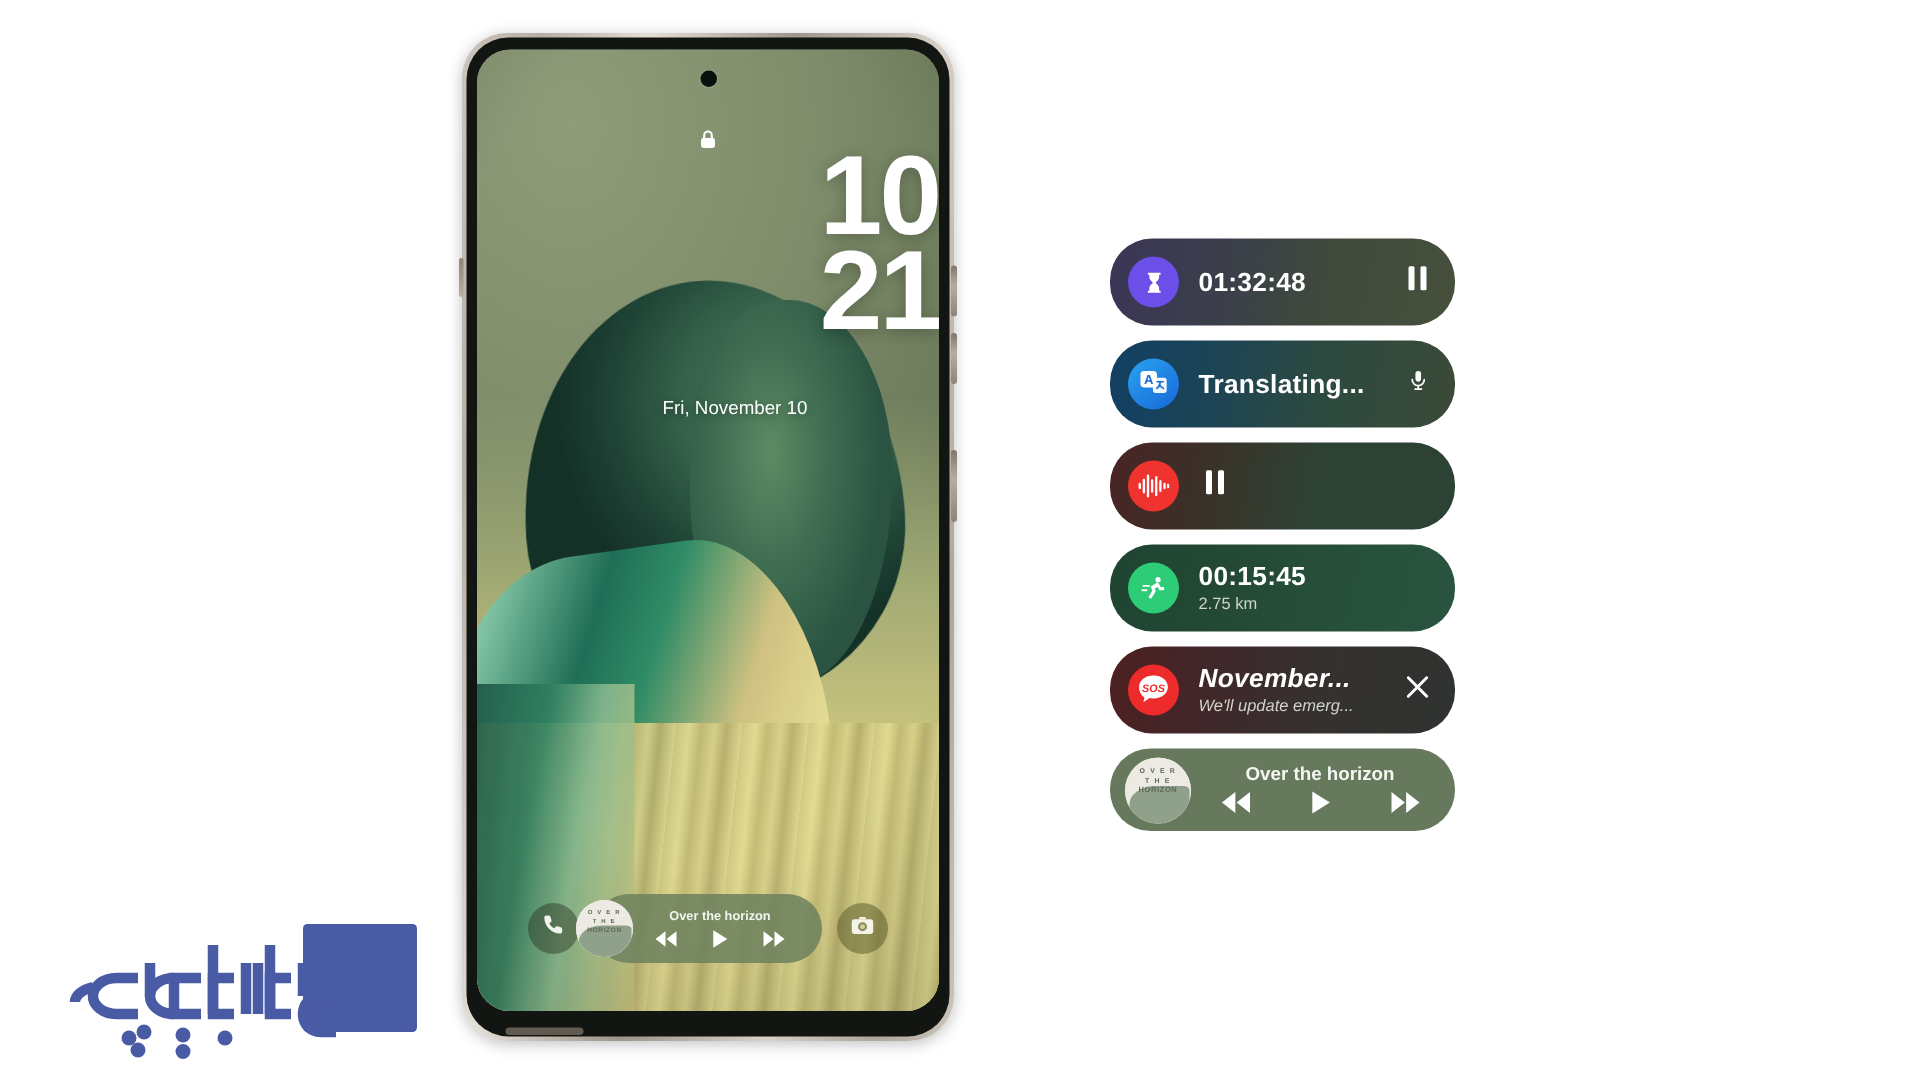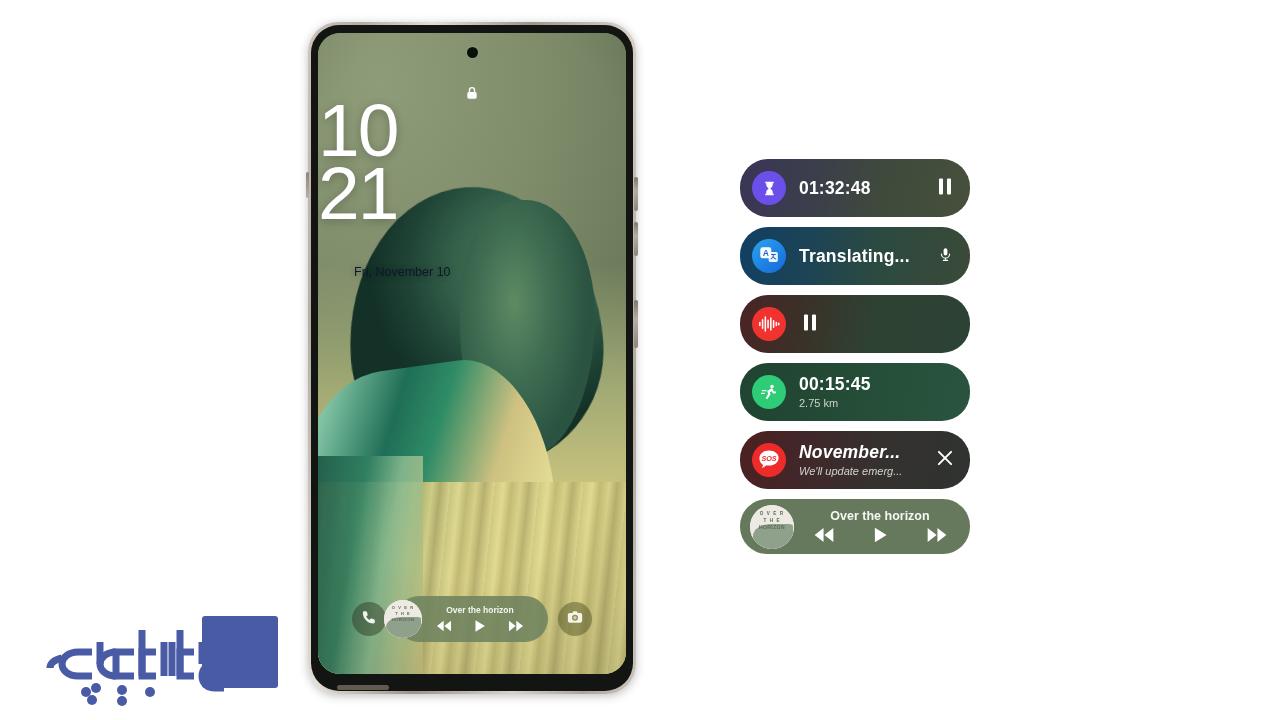--- a/index.html
+++ b/index.html
@@ -91,29 +91,29 @@
 
   .punch-hole{
     position:absolute;left:50%;top:14px;width:11px;height:11px;margin-left:-5.5px;
     border-radius:50%;background:#07110b;box-shadow:0 0 0 1px rgba(255,255,255,.08);
   }
   .lock-icon{
     position:absolute;left:50%;top:52px;margin-left:-8px;width:16px;height:16px;
     color:#ffffff;
   }
   .clock{
-    position:absolute;left:0;right:0;top:68px;text-align:left;
-    color:#fff;font-weight:400;letter-spacing:-2px;line-height:.78;
+    position:absolute;left:0;right:0;top:68px;text-align:right;
+    color:#fff;font-weight:700;letter-spacing:-2px;line-height:.78;
     text-shadow:0 2px 10px rgba(0,0,0,.25);
   }
   .clock .h,.clock .m{display:block;font-size:75px;}
   .clock .m{margin-top:4px;}
   .lock-date{
-    position:absolute;left:0;right:0;top:232px;
-    color:#0f172a;font-size:12.5px;font-weight:400;
+    position:absolute;left:0;right:0;top:232px;text-align:center;
+    color:#ffffff;font-size:12.5px;font-weight:400;
     text-shadow:0 1px 6px rgba(0,0,0,.35);
     padding-left:36px;
   }
 
   
   .shortcut{
     position:absolute;bottom:38px;width:34px;height:34px;border-radius:50%;
     background:rgba(40,52,30,.45);display:flex;align-items:center;justify-content:center;
   }
   .shortcut.left{left:34px;}

